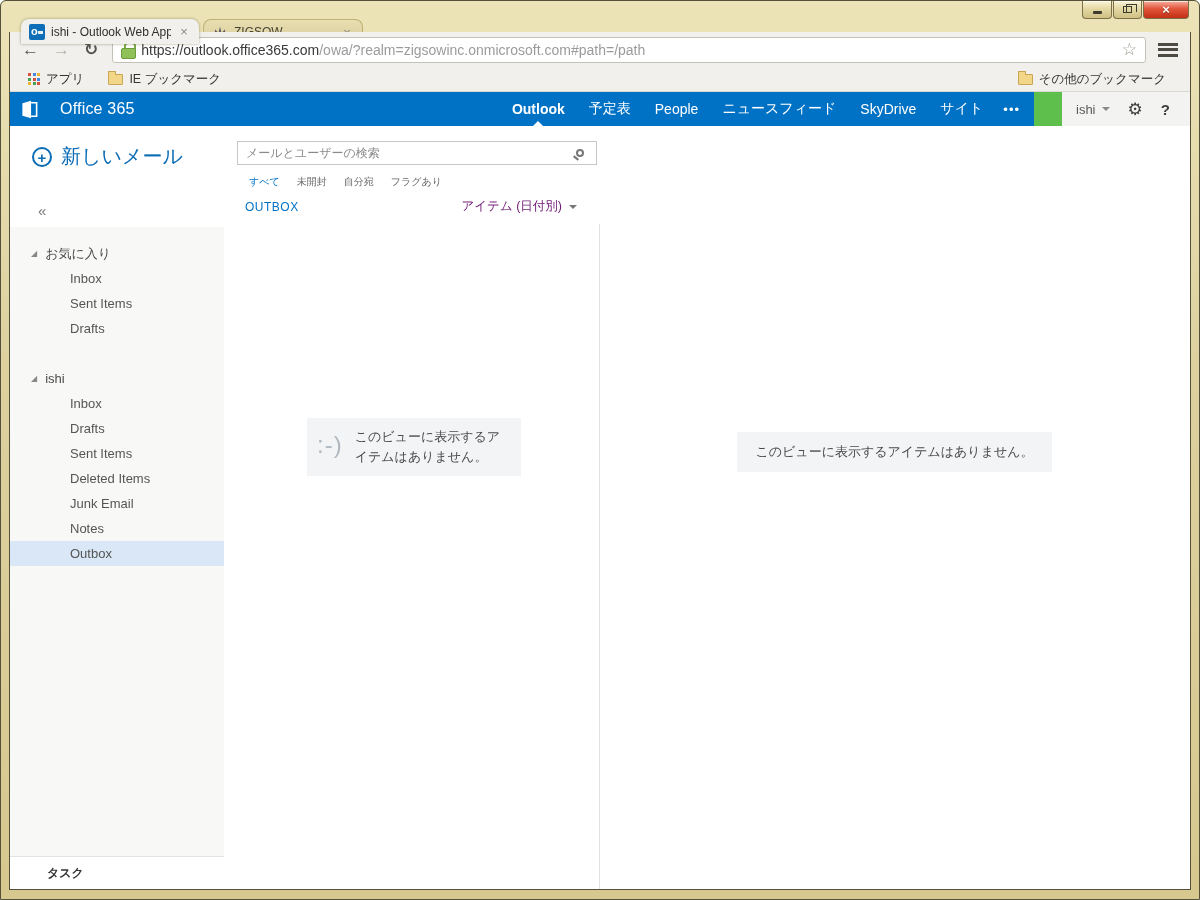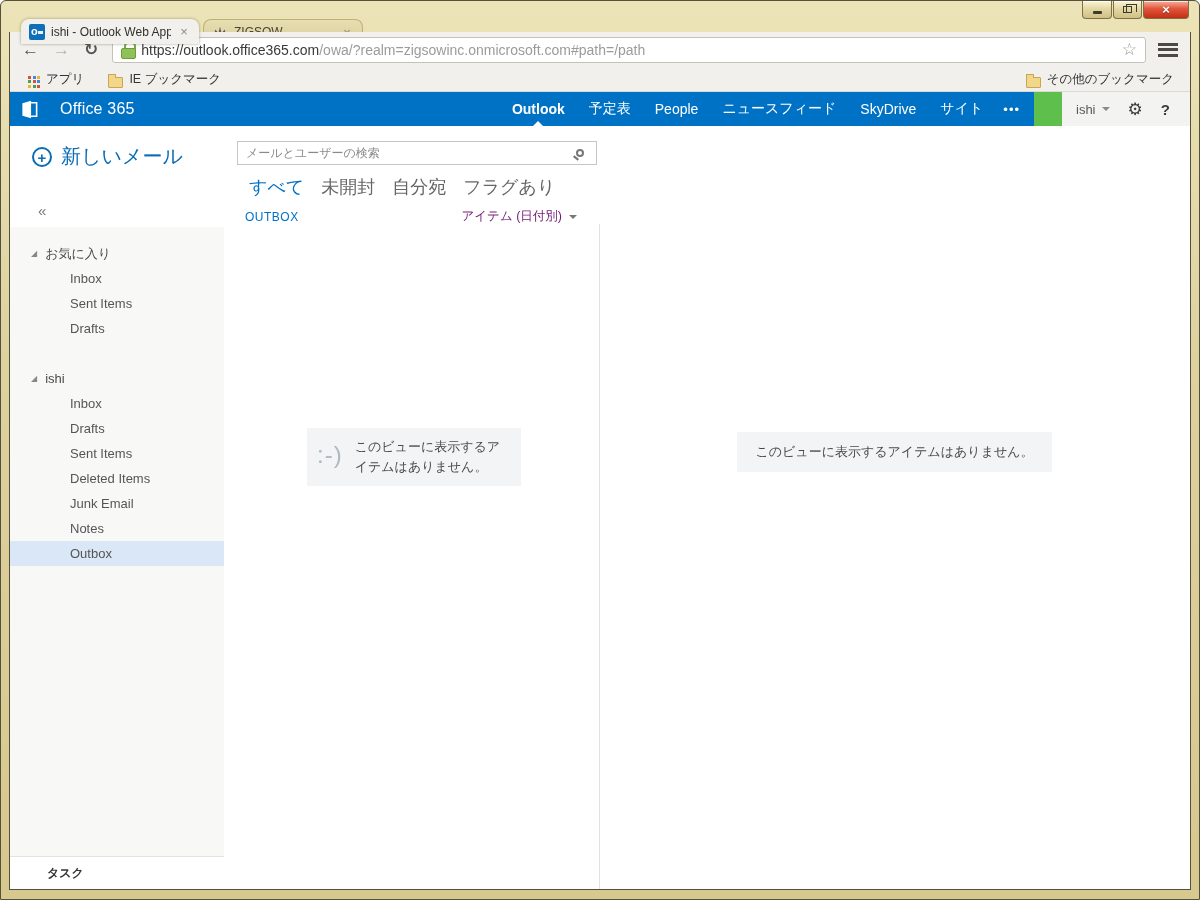--- a/index.html
+++ b/index.html
@@ -60,23 +60,23 @@
   .url-path { color:#9b9b9b; }
   .omni-spacer { flex:1; }
   .star { color:#9a988e; font-size:17px; line-height:1; cursor:pointer; }
   .menu-icon { width:20px; height:14px; margin-left:12px; cursor:pointer;
     border-top:3px solid #4c4a42; border-bottom:3px solid #4c4a42; position:relative; }
   .menu-icon::before { content:''; position:absolute; left:0; top:2.5px; width:20px; height:3px; background:#4c4a42; }
 
   
   .bookmarks { height:25px; background:#f1f0ec; border-bottom:1px solid #dcd9d0;
     display:flex; align-items:center; padding:0 12px; font-size:12.5px; color:#333; flex:0 0 auto; }
-  .bm-item { display:flex; align-items:flex-end; margin-right:18px; cursor:pointer; }
+  .bm-item { display:flex; align-items:center; margin-right:18px; cursor:pointer; }
   .bm-item span { margin-left:6px; }
-  .bm-right { margin-left:auto; margin-right:4px; }
+  .bm-right { margin-left:auto; margin-right:12px; }
   .apps-icon { width:12px; height:12px; position:relative; }
   .apps-icon i { position:absolute; width:3px; height:3px; background:#d94f3d; }
   .apps-icon i:nth-child(2){ left:4.5px; background:#3f8ae0; } .apps-icon i:nth-child(3){ left:9px; background:#f0b32e; }
   .apps-icon i:nth-child(4){ top:4.5px; background:#44a156; } .apps-icon i:nth-child(5){ top:4.5px; left:4.5px; background:#d94f3d; }
   .apps-icon i:nth-child(6){ top:4.5px; left:9px; background:#3f8ae0; }
   .apps-icon i:nth-child(7){ top:9px; background:#f0b32e; } .apps-icon i:nth-child(8){ top:9px; left:4.5px; background:#44a156; }
   .apps-icon i:nth-child(9){ top:9px; left:9px; background:#d94f3d; }
   .folder-icon { width:15px; height:11px; background:#f3d789; border:1px solid #c9a554; border-radius:1px; position:relative; }
   .folder-icon::before { content:''; position:absolute; left:-1px; top:-4px; width:6px; height:3px;
     background:#f3d789; border:1px solid #c9a554; border-bottom:none; border-radius:1px 1px 0 0; }
@@ -127,21 +127,21 @@
   .listpane { width:375px; flex:0 0 auto; padding-top:15px; }
   .searchbox { margin-left:13px; width:360px; height:24px; border:1px solid #c6c6c6;
     display:flex; align-items:center; background:#fff; }
   .searchbox input { flex:1; border:none; outline:none; font-size:12px; color:#444; padding:0 8px;
     font-family:"Liberation Sans","DejaVu Sans",sans-serif; background:transparent; }
   .searchbox input::placeholder { color:#8a8a8a; opacity:1; }
   .mag { width:8px; height:8px; border:2px solid #777; border-radius:50%; position:relative; margin-right:12px;
     flex:0 0 auto; cursor:pointer; }
   .mag::after { content:''; position:absolute; left:-5px; top:6px; width:6px; height:2px; background:#777;
     transform:rotate(38deg); }
-  .filters { display:flex; margin:10px 0 0 25px; font-size:18px; color:#666; }
+  .filters { display:flex; margin:10px 0 0 25px; font-size:10px; color:#666; }
   .filters .f { margin-right:17px; cursor:pointer; }
   .filters .f.active { color:#0072c6; }
   .list-hdr { display:flex; align-items:center; margin:9px 22px 0 21px; }
   .folder-title { color:#0072c6; font-size:12px; letter-spacing:.5px; cursor:pointer; }
   .sort { margin-left:auto; font-size:12.5px; color:#701a75; display:flex; align-items:center; cursor:pointer; }
   .sort .caret-down { border-top-color:#777; margin-left:7px; }
   .empty-box-list { margin:203px 0 0 83px; width:214px; background:#f3f4f5; padding:9px 10px;
     display:flex; align-items:flex-start; }
   .emoticon { font-size:24px; color:#b0b8c0; line-height:36px; margin-right:12px; letter-spacing:1px; }
   .empty-text { font-size:13px; color:#4a4a4a; line-height:1.55; width:172px; }

